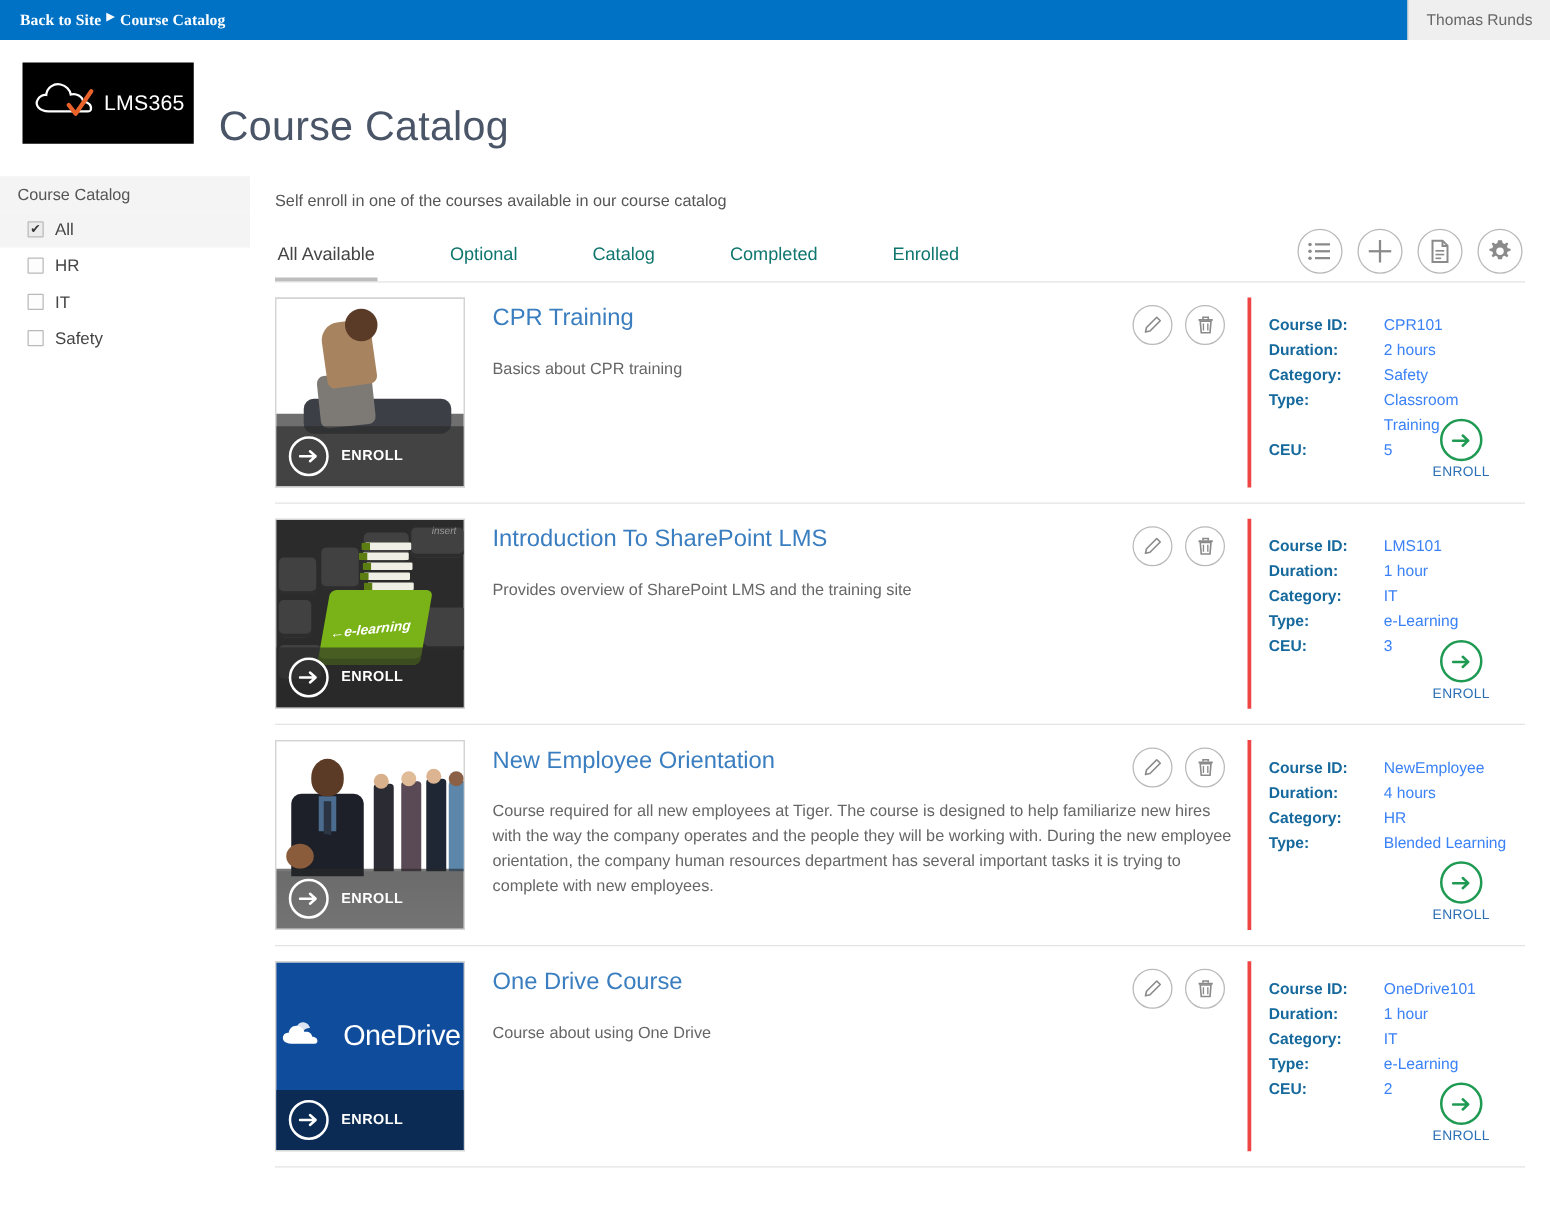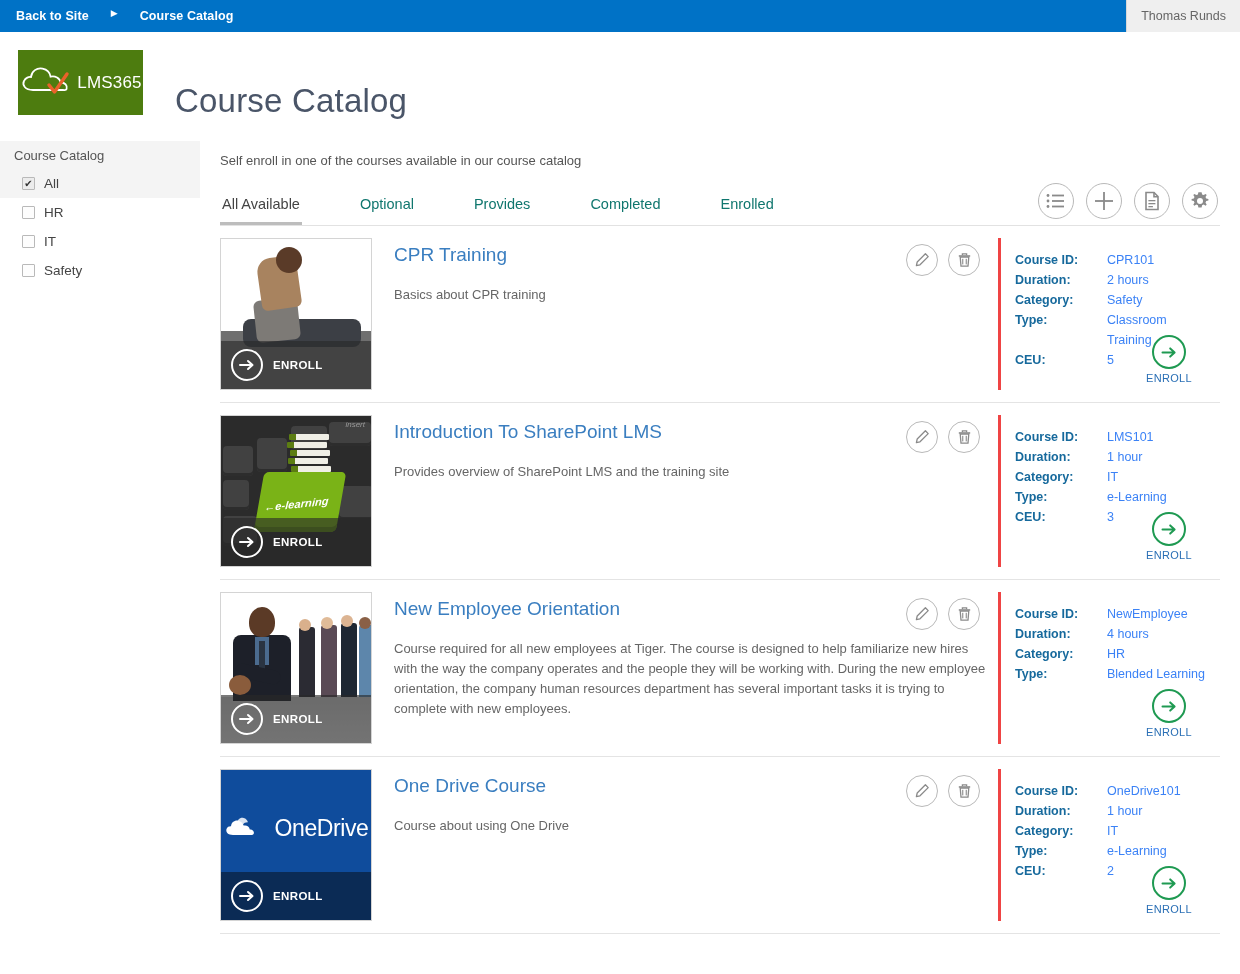--- a/index.html
+++ b/index.html
@@ -13,21 +13,21 @@
 
   
   .suitebar {
     height: 32px; width: 100%;
     background: #0072c6;
     display: flex; align-items: center;
     position: relative;
   }
   .suitebar .crumbs {
     display: flex; align-items: flex-start;
-    padding-left: 16px; gap: 22px;
+    padding-left: 16px; gap: 4px; font-family: Liberation Serif, serif;
   }
   .suitebar .crumb {
     color: #ffffff; font-size: 12.5px; font-weight: bold;
     letter-spacing: .1px; white-space: nowrap;
     text-decoration: none;
   }
   .suitebar .sep {
     color: #ffffff; font-size: 9px; line-height: 1;
   }
   .userbox {
@@ -40,22 +40,22 @@
     border-left: 1px solid #d8d8d8;
   }
 
   
   .pagehead {
     height: 103px; position: relative;
     background: #fff;
   }
   .logo {
     position: absolute; left: 18px; top: 18px;
-    width: 125px; height: 65px;
-    background: #4d7c0f;
+    width: 137px; height: 65px;
+    background: #000000;
     display: flex; align-items: center; justify-content: center;
   }
   .logo-inner { display: flex; align-items: center; gap: 0px; }
   .logo-text {
     color: #ffffff; font-size: 17px; letter-spacing: .2px;
   }
   .pagetitle {
     position: absolute; left: 175px; top: 52px;
     font-size: 33px; font-weight: 300;
     color: #4a5568; letter-spacing: .2px;
@@ -350,21 +350,21 @@
     </div>
   </div>
 
   <div class="main">
 
     <div class="intro">Self enroll in one of the courses available in our course catalog</div>
 
     <div class="tabs-row">
       <div class="tab active">All Available</div>
       <div class="tab">Optional</div>
-      <div class="tab">Provides</div>
+      <div class="tab">Catalog</div>
       <div class="tab">Completed</div>
       <div class="tab">Enrolled</div>
 
       <div class="toolbar">
         <div class="tbtn">
           <svg width="20" height="16" viewBox="0 0 20 16" aria-hidden="true">
             <circle cx="2" cy="2.5" r="1.4" fill="#8a8a8a"></circle>
               <rect x="6" y="1.6" width="12" height="1.8" fill="#8a8a8a"></rect>
             <circle cx="2" cy="8" r="1.4" fill="#8a8a8a"></circle>
               <rect x="6" y="7.1" width="12" height="1.8" fill="#8a8a8a"></rect>

